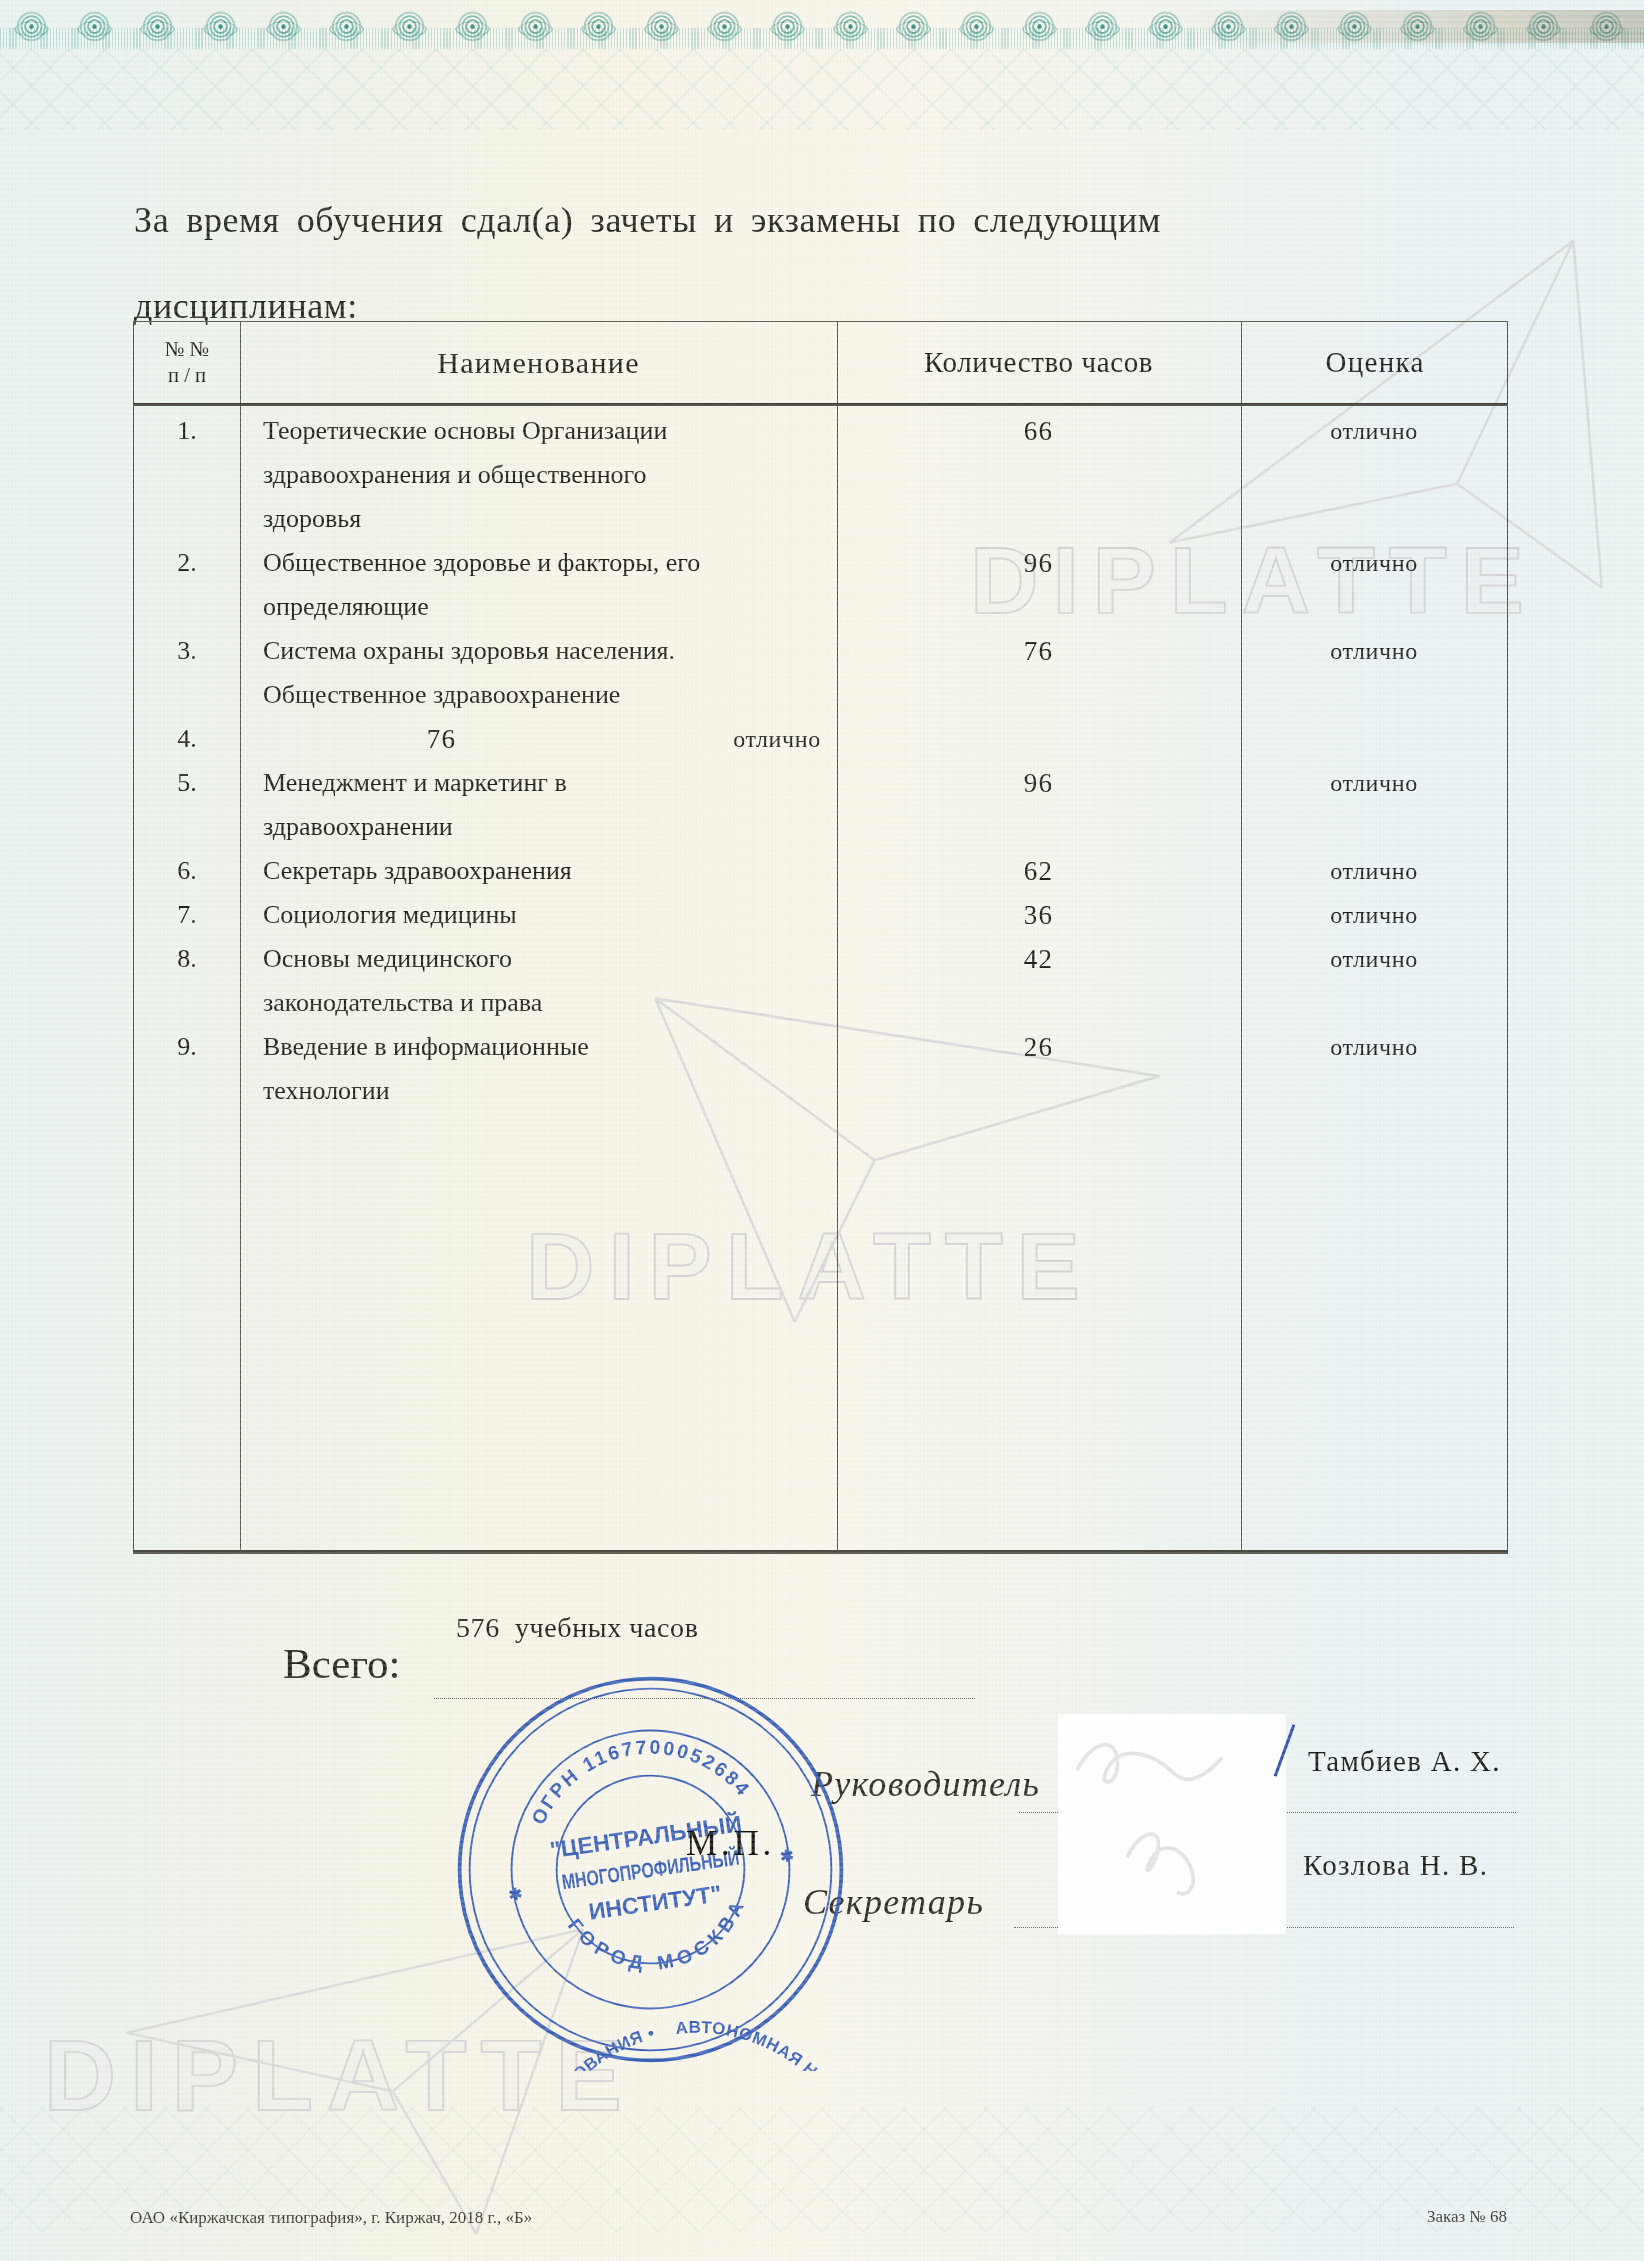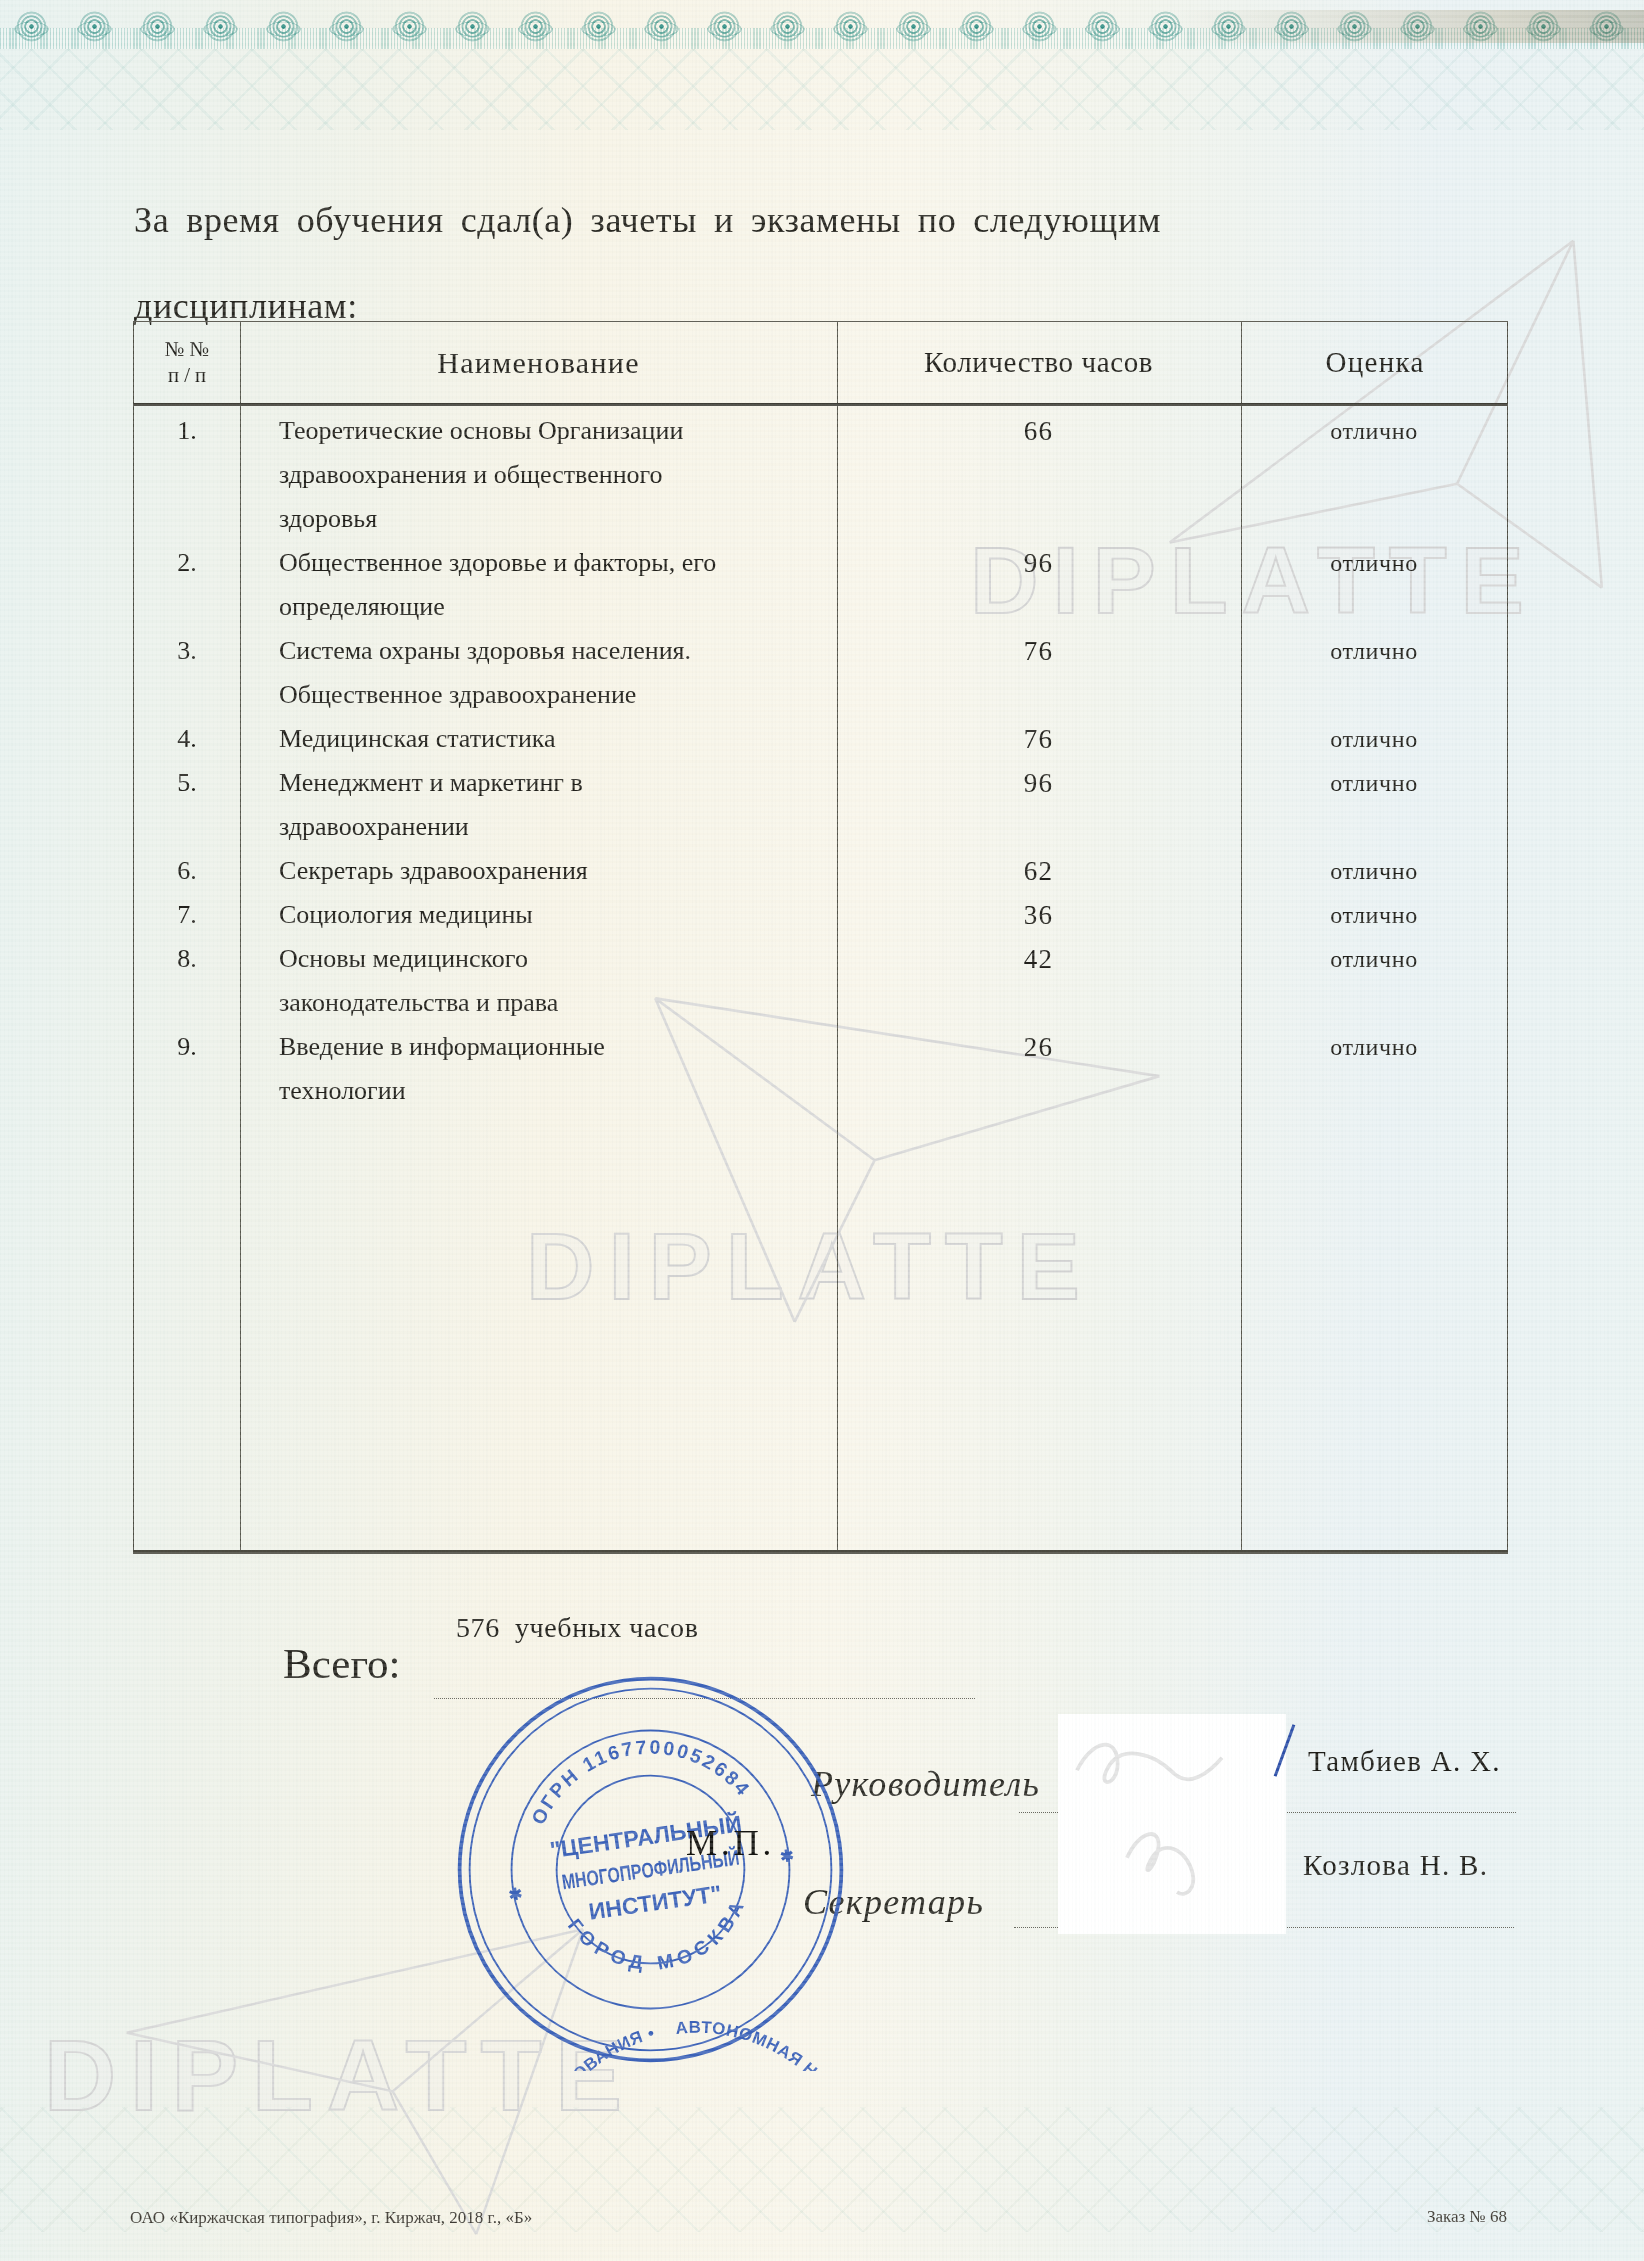--- a/index.html
+++ b/index.html
@@ -54,21 +54,21 @@
   .thead{position:absolute;top:0;left:0;right:0;height:81px;border-bottom:3.1px solid #3e3d35;}
   .th{position:absolute;top:0;height:81px;display:flex;align-items:center;justify-content:center;text-align:center;}
   .th-num{left:0;width:106px;flex-direction:column;font-size:20.6px;line-height:1.25;}
   .th-name{left:106px;width:597px;font-size:30px;letter-spacing:1.3px;}
   .th-hours{left:703px;width:403px;font-size:29px;letter-spacing:0.6px;}
   .th-grade{left:1107px;width:268px;font-size:29px;letter-spacing:1.3px;}
   .tbody{position:absolute;top:87px;left:0;right:0;}
   .trow{display:flex;align-items:flex-start;}
   .c{line-height:44px;font-size:26px;}
   .c-num{width:106px;text-align:center;flex:none;}
-  .c-name{width:597px;box-sizing:border-box;padding-left:39px;padding-right:17.5px;flex:none;white-space:pre-line;}
+  .c-name{width:597px;box-sizing:border-box;padding-left:23px;padding-right:17.5px;flex:none;white-space:pre-line;}
   .c-hours{width:403px;text-align:center;flex:none;font-size:27px;letter-spacing:1.3px;}
   .c-grade{width:268px;text-align:center;flex:none;font-size:24px;letter-spacing:0.6px;}
   
   .total-label{position:absolute;left:283px;top:1639px;font-size:43px;color:#26251f;}
   .total-value{position:absolute;left:456px;top:1612px;font-size:28px;letter-spacing:0.6px;white-space:pre;}
   .total-underline{position:absolute;left:434px;top:1698px;width:541px;border-top:1.9px dotted #5a5950;}
   
   .stamp{position:absolute;left:449px;top:1668px;z-index:5;opacity:.92;color:var(--stamp-color,#2d56b4);}
   .mp-mark{position:absolute;left:686px;top:1824px;z-index:6;font-size:35px;color:#14130f;letter-spacing:3.8px;}
   
@@ -151,21 +151,20 @@
     <div class="trow">
       <div class="c c-num">3.</div>
       <div class="c c-name">Система охраны здоровья населения.
 Общественное здравоохранение</div>
       <div class="c c-hours">76</div>
       <div class="c c-grade">отлично</div>
     </div>
 
     <div class="trow">
       <div class="c c-num">4.</div>
-      <div class="c c-name">Медицинская статистика</div>
       <div class="c c-hours">76</div>
       <div class="c c-grade">отлично</div>
     </div>
 
     <div class="trow">
       <div class="c c-num">5.</div>
       <div class="c c-name">Менеджмент и маркетинг в
 здравоохранении</div>
       <div class="c c-hours">96</div>
       <div class="c c-grade">отлично</div>

